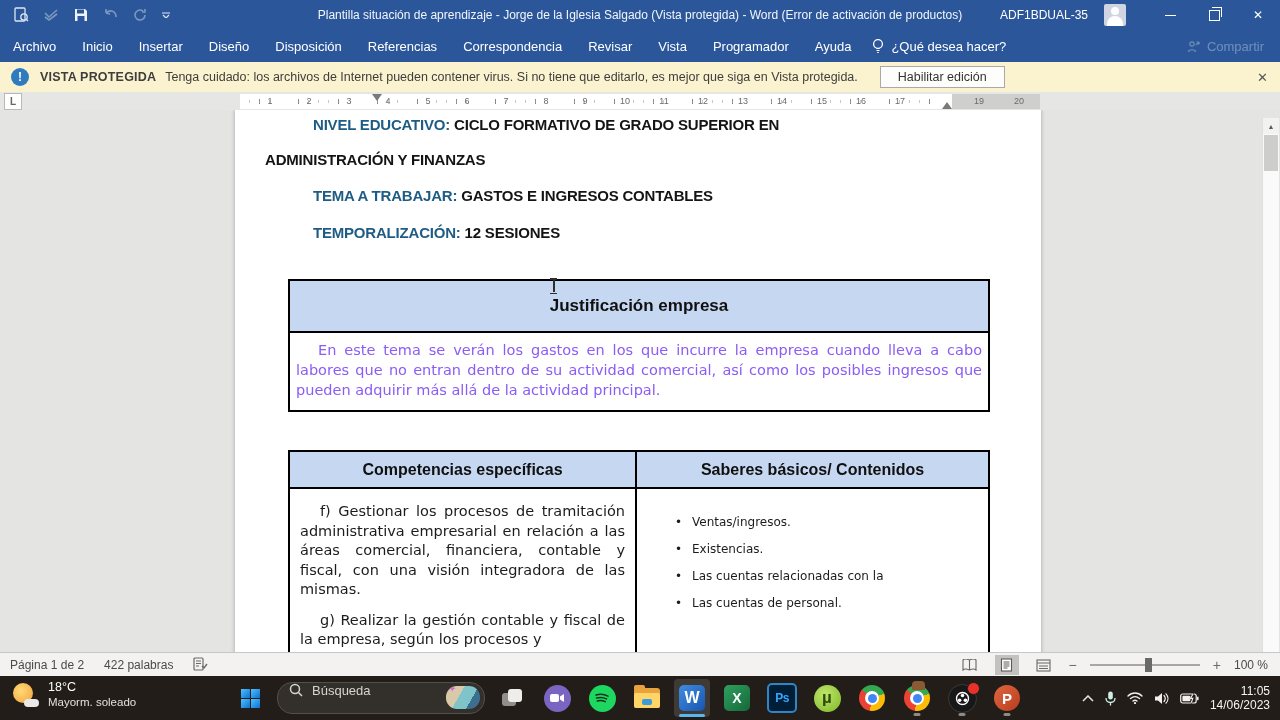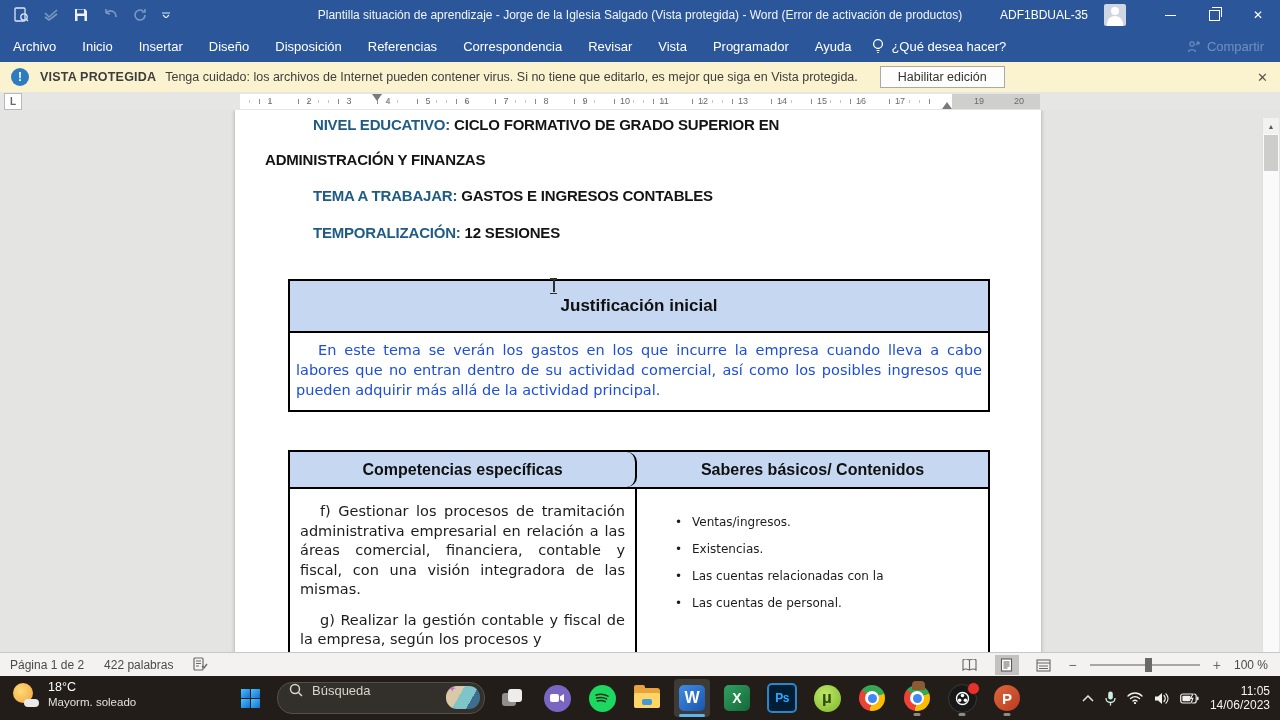--- a/index.html
+++ b/index.html
@@ -59,25 +59,25 @@
   .hlabel{color:#1f5c85;}
   .cursorbeam{position:absolute;left:314px;top:168px;width:10px;height:16px;}
   .cursorbeam i{position:absolute;left:4px;top:1px;width:1.5px;height:13px;background:#2e2e2e;}
   .cursorbeam b{position:absolute;left:1px;width:7px;height:1.5px;background:#2e2e2e;}
   .cursorbeam .bt{top:0;}.cursorbeam .bb{bottom:0;}
 
   .t1{position:absolute;left:53px;top:169px;width:698px;border:2px solid #000;background:#fff;}
   .t1 .hd{height:50px;background:#c6d8f1;border-bottom:2px solid #000;display:flex;align-items:center;justify-content:center;
           font-weight:bold;font-size:17px;color:#101010;}
   .t1 .bd{padding:7px 6px 10px 6px;font-family:"DejaVu Sans",sans-serif;font-size:14.5px;line-height:20px;
-          text-align:justify;text-indent:22px;color:#1d4ed8;}
+          text-align:justify;text-indent:22px;color:#8b5cf6;}
 
   .t2{position:absolute;left:53px;top:340px;width:698px;border:2px solid #000;background:#fff;}
   .t2 .hrow{display:flex;height:35px;background:#c6d8f1;border-bottom:2px solid #000;}
-  .t2 .hc{display:flex;align-items:center;justify-content:center;font-weight:bold;font-size:16px;color:#101010;border-radius:10px;}
+  .t2 .hc{display:flex;align-items:center;justify-content:center;font-weight:bold;font-size:16px;color:#101010;}
   .t2 .hc1{width:345px;border-right:2px solid #000;}
   .t2 .hc2{flex:1;}
   .t2 .brow{display:flex;height:178px;}
   .t2 .c1{width:325px;border-right:2px solid #000;padding:13px 10px 0 10px;}
   .t2 .c2{flex:1;padding:13px 12px 0 14px;}
   .t2 .c1 p{margin:0 0 11px 0;font-family:"DejaVu Sans",sans-serif;font-size:14.5px;line-height:19.5px;
             text-align:justify;text-indent:20px;color:#1c1c1c;}
   .t2 .intro{font-family:"DejaVu Sans",sans-serif;font-size:14.5px;color:#1c1c1c;}
   .t2 ul{list-style:none;margin:13px 0 0 24px;padding:0;}
   .t2 li{position:relative;padding-left:17px;margin-bottom:13px;font-family:"DejaVu Sans",sans-serif;font-size:12px;color:#1c1c1c;}
@@ -283,21 +283,21 @@
 
   <div class="docarea">
     <div class="page">
 
       <div class="hline" style="left:78px;top:6px"><span class="hlabel">NIVEL EDUCATIVO:</span><span> CICLO FORMATIVO DE GRADO SUPERIOR EN</span></div>
       <div class="hline" style="left:30px;top:41px">ADMINISTRACIÓN Y FINANZAS</div>
       <div class="hline" style="left:78px;top:77px"><span class="hlabel">TEMA A TRABAJAR:</span><span> GASTOS E INGRESOS CONTABLES</span></div>
       <div class="hline" style="left:78px;top:114px"><span class="hlabel">TEMPORALIZACIÓN:</span><span> 12 SESIONES</span></div>
 
       <div class="t1">
-        <div class="hd">Justificación inicial</div>
+        <div class="hd">Justificación empresa</div>
         <div class="bd">En este tema se verán los gastos en los que incurre la empresa cuando lleva a cabo labores que no entran dentro de su actividad comercial, así como los posibles ingresos que pueden adquirir más allá de la actividad principal.</div>
       </div>
 
       <div class="t2">
         <div class="hrow">
           <div class="hc hc1">Competencias específicas</div>
           <div class="hc hc2">Saberes básicos/ Contenidos</div>
         </div>
         <div class="brow">
           <div class="c1">

